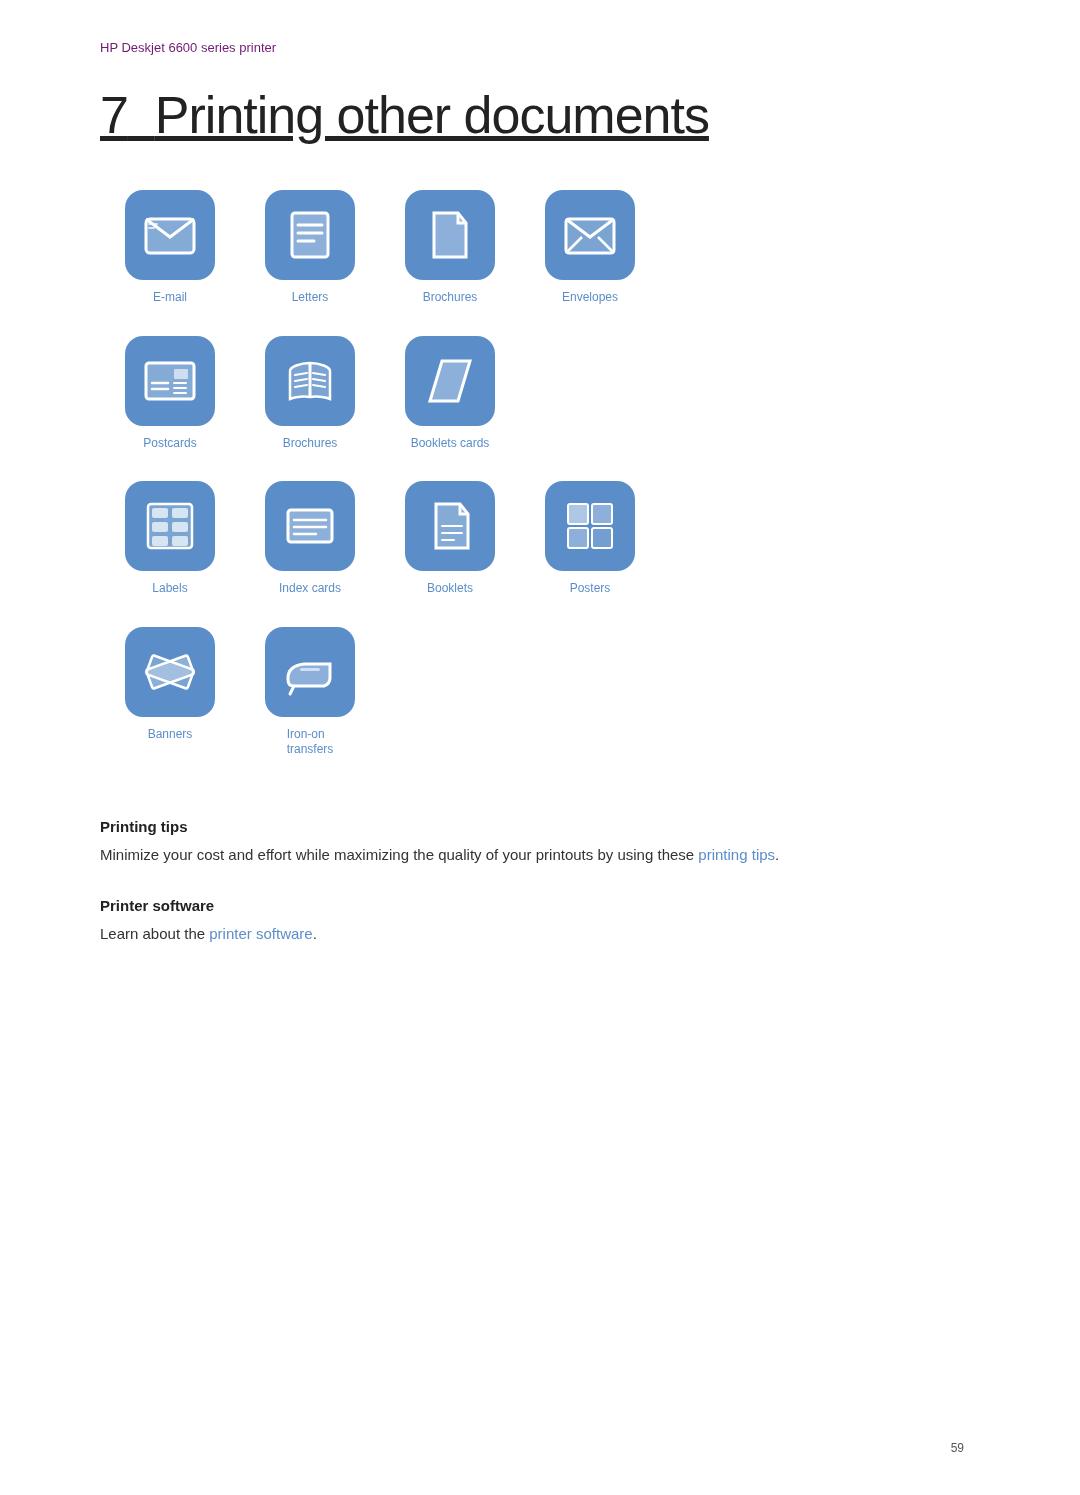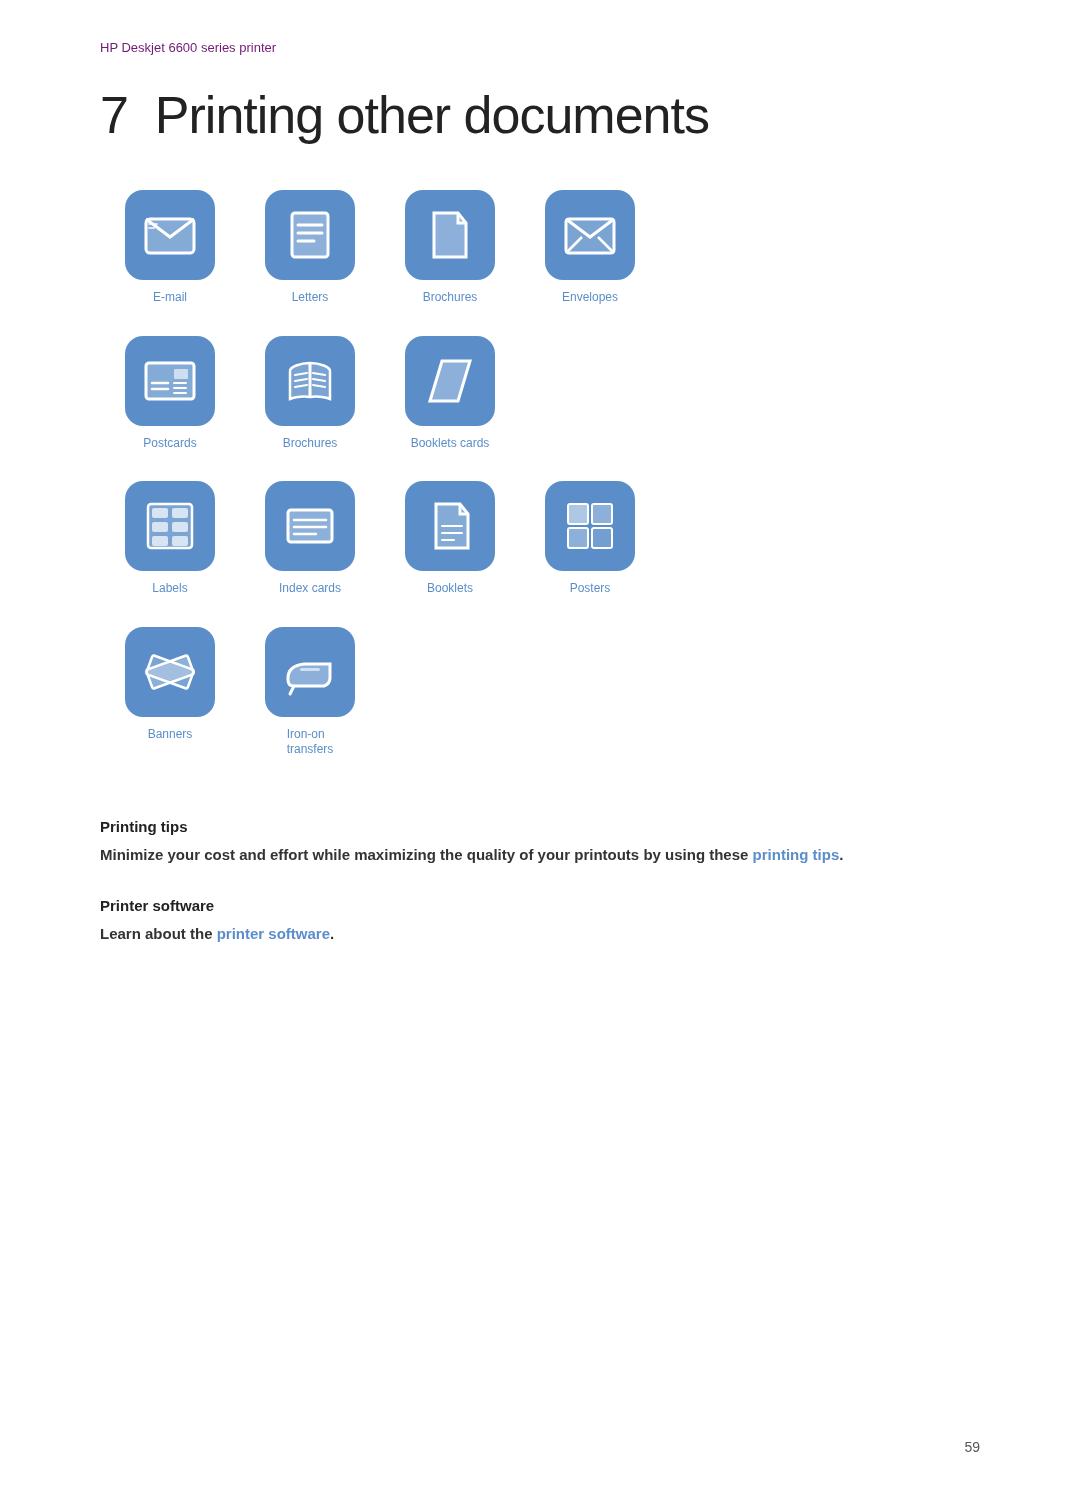--- a/index.html
+++ b/index.html
@@ -20,20 +20,21 @@
       color: #701a75;
       margin-bottom: 30px;
     }
 
     .page-title {
       font-size: 52px;
       font-weight: 300;
       color: #222;
       margin-bottom: 45px;
       letter-spacing: -1px;
+      text-decoration: underline;
     }
 
     .icon-grid {
       display: flex;
       flex-direction: column;
       gap: 0px;
       margin-bottom: 10px;
     }
 
     .icon-row {
@@ -84,33 +85,32 @@
       color: #222;
       margin-top: 30px;
       margin-bottom: 8px;
     }
 
     .section-text {
       font-size: 15px;
       color: #333;
       line-height: 1.6;
       margin-bottom: 20px;
-      font-weight: bold;
     }
 
     .link-text {
       color: #5b8ec9;
       text-decoration: none;
     }
 
     .page-number {
       position: absolute;
       bottom: 40px;
-      right: 100px;
-      font-size: 14px;
+      right: 116px;
+      font-size: 12px;
       color: #555;
     }
   </style>
 </head>
 <body>
 
 <div class="header-label">HP Deskjet 6600 series printer</div>
 
 <h1 class="page-title">
   <span>7</span>&nbsp;&nbsp;<span>Printing other documents</span>

